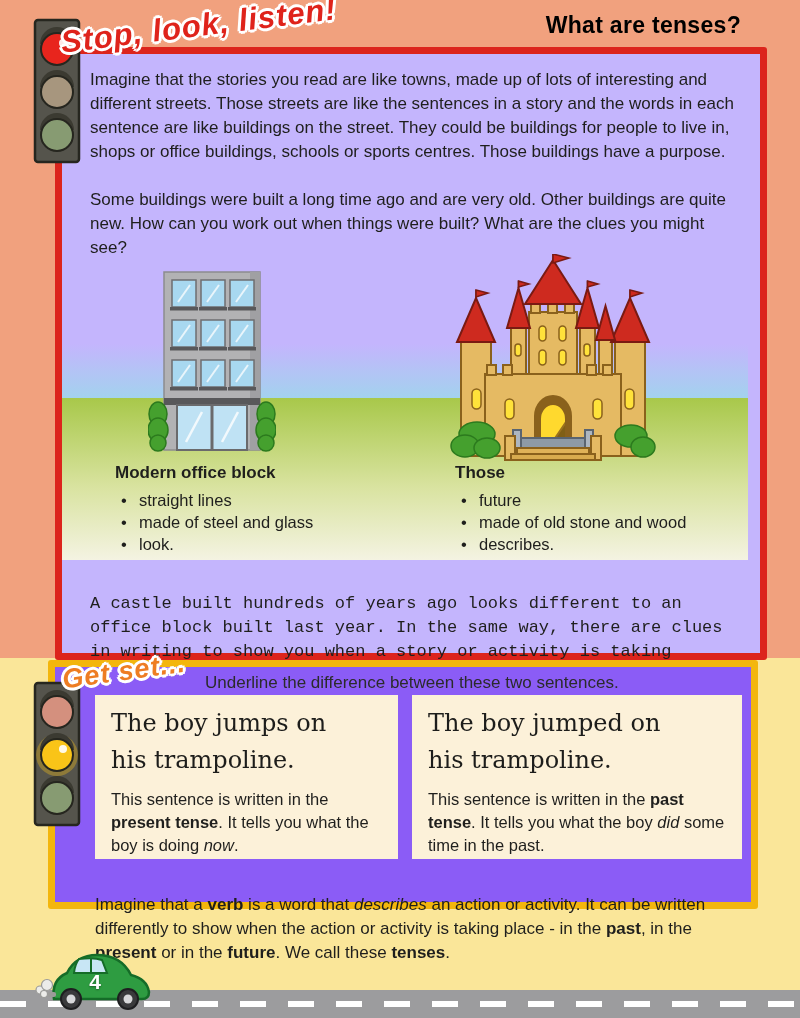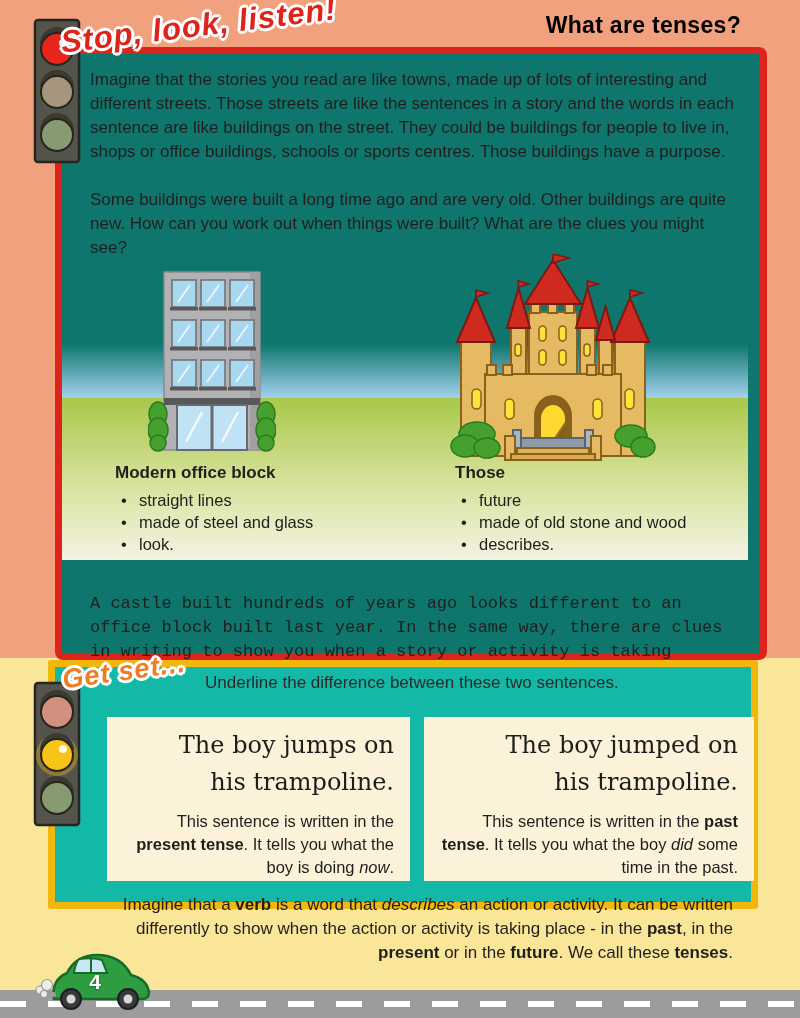--- a/index.html
+++ b/index.html
@@ -21,22 +21,22 @@
   .page-title{top:12px;right:59px;font-size:23px;font-weight:bold;color:#000000;letter-spacing:.3px;}
   .stop-heading{left:60px;top:8px;transform:rotate(-7deg);
     font-size:31px;font-weight:bold;font-style:italic;color:#DF231B;letter-spacing:1px;z-index:12;
     text-shadow:-2px -2px 0 #fff,2px -2px 0 #fff,-2px 2px 0 #fff,2px 2px 0 #fff,
       -3px 0 0 #fff,3px 0 0 #fff,0 -3px 0 #fff,0 3px 0 #fff;}
   .getset-heading{left:62px;top:656px;transform:rotate(-8deg);
     font-size:27px;font-weight:bold;font-style:italic;color:#EE7D23;letter-spacing:1px;z-index:12;
     text-shadow:-2px -2px 0 #fff,2px -2px 0 #fff,-2px 2px 0 #fff,2px 2px 0 #fff,
       -3px 0 0 #fff,3px 0 0 #fff,0 -3px 0 #fff,0 3px 0 #fff;}
   
-  .red-box{left:55px;top:47px;width:712px;height:613px;background:#0f766e;
-    border:7px solid #DC241C;border-radius:8px;box-sizing:border-box;z-index:2;}
+  .red-box{left:55px;top:47px;width:712px;height:613px;background:#c4b5fd;
+    border:7px solid #DC241C;border-radius:3px;box-sizing:border-box;z-index:2;}
   .rb-text{position:absolute;top:14px;left:28px;right:22px;font-size:17px;line-height:24px;}
   .rb-text p{margin:0;}
   .rb-text p + p{margin-top:24px;}
   
   .scene{position:absolute;left:0;top:194px;width:686px;height:312px;overflow:hidden;}
   .sky-band{position:absolute;left:0;top:96px;width:100%;height:54px;
     background:linear-gradient(rgba(255,255,255,0),#A3D2EE);}
   .grass{position:absolute;left:0;top:150px;width:100%;height:162px;
     background:linear-gradient(#A8C84A 0%,#D9E3A0 55%,#F4F3E2 100%);}
   .office-svg{position:absolute;left:86px;top:22px;}
@@ -44,24 +44,24 @@
   .labels-row{position:absolute;top:215px;left:0;width:100%;}
   .label-col{position:absolute;top:0;}
   .label-col.left{left:53px;width:280px;}
   .label-col.right{left:393px;width:280px;}
   .label-col h3{margin:0 0 6px 0;font-size:17px;font-weight:bold;}
   .label-col ul{margin:0;padding:0;list-style:none;}
   .label-col li{font-size:16.5px;line-height:22px;padding-left:24px;position:relative;}
   .label-col li::before{content:"•";position:absolute;left:6px;}
   .rb-p3{position:absolute;left:28px;right:22px;top:521px;font-size:17px;line-height:24px;font-family:Liberation Mono, monospace;}
   
-  .yellow-box{left:48px;top:660px;width:710px;height:249px;background:#14b8a6;
-    border:7px solid #F3B60D;border-radius:3px;box-sizing:border-box;z-index:3;text-align:right;}
+  .yellow-box{left:48px;top:660px;width:710px;height:249px;background:#8b5cf6;
+    border:7px solid #F3B60D;border-radius:3px;box-sizing:border-box;z-index:3;}
   .gs-instruction{position:absolute;left:150px;top:6px;font-size:17px;color:#2b2b2b;}
-  .sentence-row{position:absolute;left:52px;top:28px;display:flex;gap:14px;margin-top:22px;}
+  .sentence-row{position:absolute;left:40px;top:28px;display:flex;gap:14px;}
   .cream-card{background:#FCF1D9;box-sizing:border-box;height:164px;padding:10px 16px 0 16px;}
   .cream-card.present{width:303px;}
   .cream-card.past{width:330px;}
   .hand{font-family:"DejaVu Serif", serif;font-size:24px;line-height:37px;color:#1d1d1b;}
   .expl{font-size:16.5px;line-height:23px;margin-top:9px;}
   .reminder{position:absolute;left:40px;right:18px;top:209px;font-size:17px;line-height:24px;}
   b{font-weight:bold;} .it{font-style:italic;}
   
   .tl1{left:28px;top:18px;z-index:10;}
   .tl2{left:28px;top:681px;z-index:10;}

